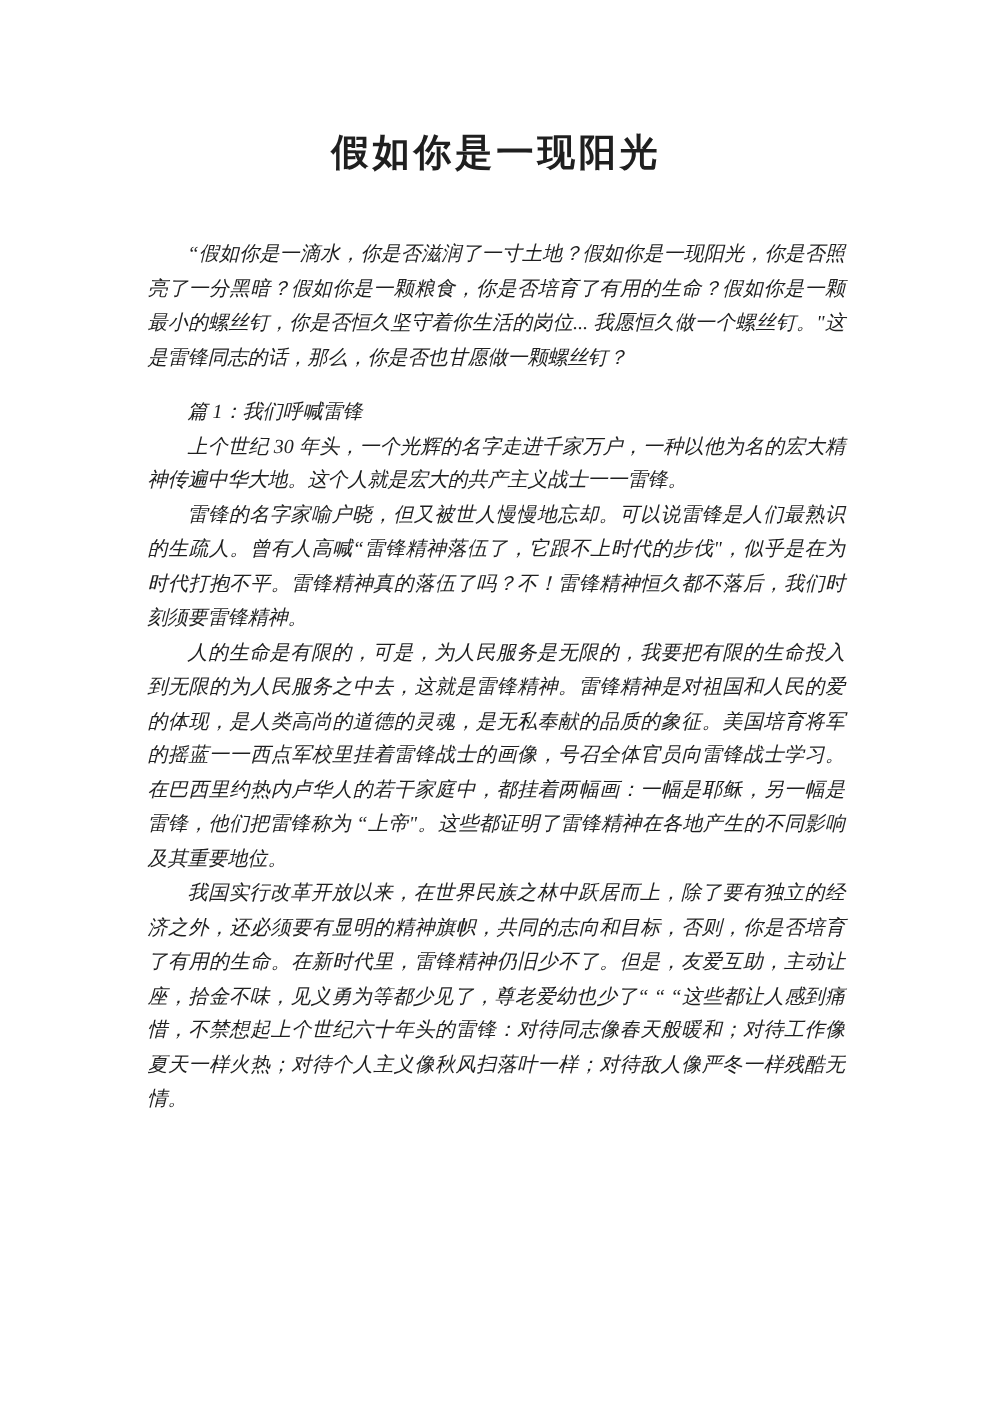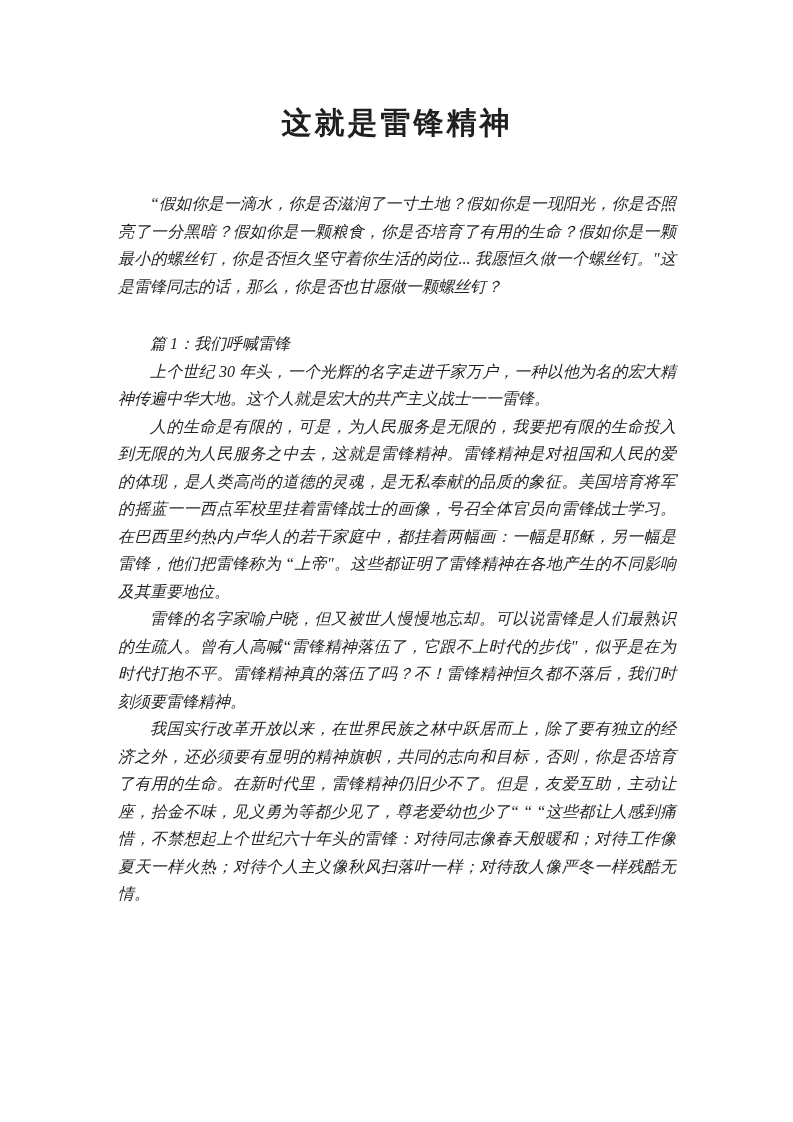--- a/index.html
+++ b/index.html
@@ -33,33 +33,33 @@
   .para {
     font-size: 16px;
     line-height: 27.5px;
     text-align: justify;
     text-indent: 2em;
     margin: 0;
     word-break: break-all;
     font-style: italic;
   }
   .para.section-gap {
-    margin-top: 30px;
+    margin-top: 16px;
   }
 </style>
 </head>
 <body>
 
 <div class="page">
-  <h1 class="doc-title">这就是雷锋精神</h1>
+  <h1 class="doc-title">假如你是一现阳光</h1>
 
   <p class="para">“假如你是一滴水，你是否滋润了一寸土地？假如你是一现阳光，你是否照亮了一分黑暗？假如你是一颗粮食，你是否培育了有用的生命？假如你是一颗最小的螺丝钉，你是否恒久坚守着你生活的岗位... 我愿恒久做一个螺丝钉。"这是雷锋同志的话，那么，你是否也甘愿做一颗螺丝钉？</p>
 
   <p class="para section-gap">篇 1：我们呼喊雷锋</p>
 
   <p class="para">上个世纪 30 年头，一个光辉的名字走进千家万户，一种以他为名的宏大精神传遍中华大地。这个人就是宏大的共产主义战士一一雷锋。</p>
 
+  <p class="para">雷锋的名字家喻户晓，但又被世人慢慢地忘却。可以说雷锋是人们最熟识的生疏人。曾有人高喊“雷锋精神落伍了，它跟不上时代的步伐"，似乎是在为时代打抱不平。雷锋精神真的落伍了吗？不！雷锋精神恒久都不落后，我们时刻须要雷锋精神。</p>
+
   <p class="para">人的生命是有限的，可是，为人民服务是无限的，我要把有限的生命投入到无限的为人民服务之中去，这就是雷锋精神。雷锋精神是对祖国和人民的爱的体现，是人类高尚的道德的灵魂，是无私奉献的品质的象征。美国培育将军的摇蓝一一西点军校里挂着雷锋战士的画像，号召全体官员向雷锋战士学习。在巴西里约热内卢华人的若干家庭中，都挂着两幅画：一幅是耶稣，另一幅是雷锋，他们把雷锋称为 “上帝"。这些都证明了雷锋精神在各地产生的不同影响及其重要地位。</p>
-
-  <p class="para">雷锋的名字家喻户晓，但又被世人慢慢地忘却。可以说雷锋是人们最熟识的生疏人。曾有人高喊“雷锋精神落伍了，它跟不上时代的步伐"，似乎是在为时代打抱不平。雷锋精神真的落伍了吗？不！雷锋精神恒久都不落后，我们时刻须要雷锋精神。</p>
 
   <p class="para">我国实行改革开放以来，在世界民族之林中跃居而上，除了要有独立的经济之外，还必须要有显明的精神旗帜，共同的志向和目标，否则，你是否培育了有用的生命。在新时代里，雷锋精神仍旧少不了。但是，友爱互助，主动让座，拾金不味，见义勇为等都少见了，尊老爱幼也少了“ “ “这些都让人感到痛惜，不禁想起上个世纪六十年头的雷锋：对待同志像春天般暖和；对待工作像夏天一样火热；对待个人主义像秋风扫落叶一样；对待敌人像严冬一样残酷无情。</p>
 </div>
 
 </body></html>

